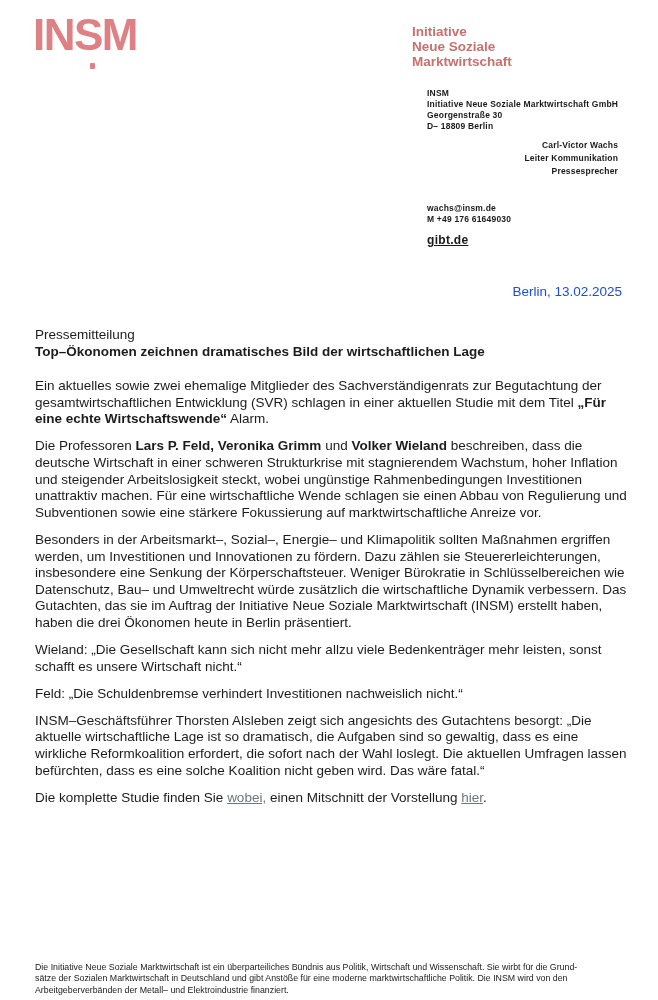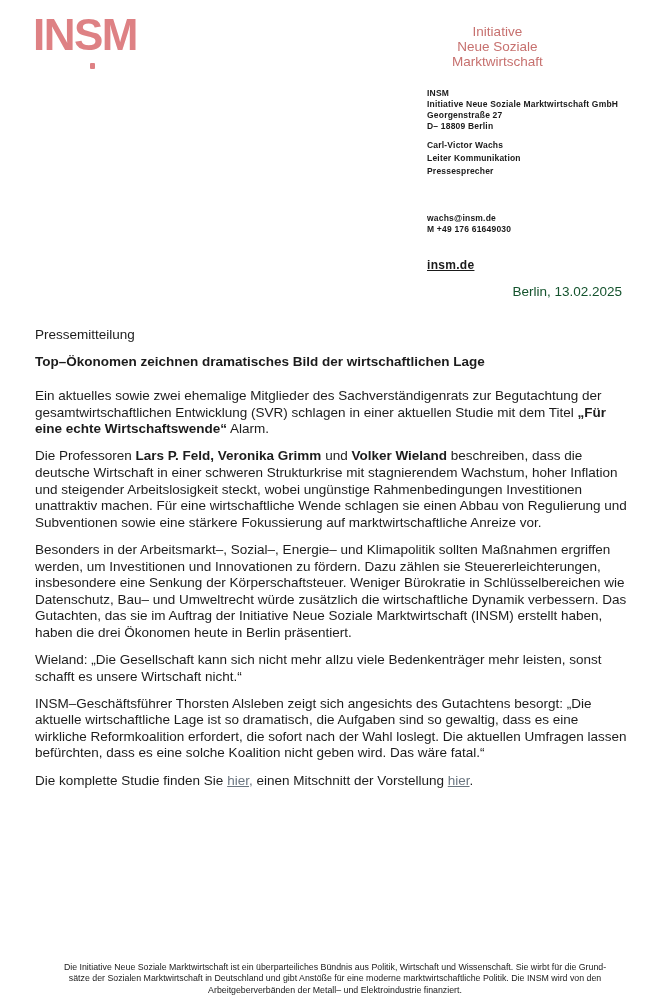--- a/index.html
+++ b/index.html
@@ -11,52 +11,52 @@
   .logo{
     position:absolute;left:33px;top:13px;
     font-size:44px;font-weight:800;letter-spacing:-1.5px;line-height:1;
     color:#de8184;
   }
   .logo-dot{
     position:absolute;left:57px;top:50px;width:5px;height:6px;
     background:#de8184;border-radius:1px;
   }
   .brand{
-    position:absolute;left:452px;top:24px;
-    font-size:13.5px;line-height:15px;color:#c7716f;font-weight:400;text-align:center;
+    position:absolute;left:412px;top:24px;
+    font-size:13.5px;line-height:15px;color:#c7716f;font-weight:700;
   }
   
   .sender{
     position:absolute;left:427px;top:88px;
     font-size:8.5px;font-weight:700;color:#1a1a1a;letter-spacing:0.2px;
   }
   .sender .grp{line-height:11px;}
   .grp-company{margin-bottom:7px;}
-  .grp-person{line-height:13px !important;margin-bottom:35px;}
-  .grp-contact{margin-bottom:23px;}
+  .grp-person{line-height:13px !important;margin-bottom:25px;text-align:right;}
+  .grp-contact{margin-bottom:8px;}
   .website a{
     font-size:12px;font-weight:700;color:#1a1a1a;
     text-decoration:underline;letter-spacing:0.3px;
   }
   
-  .date{position:absolute;right:36px;top:284px;font-size:13.5px;color:#14532d;}
+  .date{position:absolute;right:36px;top:284px;font-size:13.5px;color:#1d4ed8;}
   
   .flow{
     position:absolute;left:35px;top:327px;width:592px;
     font-size:13.5px;line-height:16.6px;color:#1c1c1c;
   }
-  .kicker{margin-bottom:10px;}
+  .kicker{}
   .headline{font-weight:700;margin-bottom:18px;}
   .flow p{margin:0 0 10.5px 0;}
   .b{font-weight:700;}
   a.doc-link{color:#6b7680;text-decoration:underline;}
   
   .footer{
     position:absolute;left:35px;top:962px;width:600px;
-    font-size:8.8px;line-height:11.4px;color:#1a1a1a;text-align:center;
+    font-size:8.8px;line-height:11.4px;color:#1a1a1a;
   }
 </style>
 </head>
 <body>
 
 <div class="page">
 
   <div class="logo">
     <span>INSM</span>
     <span class="logo-dot"></span>
@@ -65,49 +65,50 @@
   <div class="brand">
     <div>Initiative</div>
     <div>Neue Soziale</div>
     <div>Marktwirtschaft</div>
   </div>
 
   <div class="sender">
     <div class="grp grp-company">
       <div>INSM</div>
       <div>Initiative Neue Soziale Marktwirtschaft GmbH</div>
-      <div>Georgenstraße 27</div>
+      <div>Georgenstraße 30</div>
       <div>D– 18809 Berlin</div>
     </div>
     <div class="grp grp-person">
       <div>Carl-Victor Wachs</div>
       <div>Leiter Kommunikation</div>
       <div>Pressesprecher</div>
     </div>
     <div class="grp grp-contact">
       <div>wachs@insm.de</div>
       <div>M +49 176 61649030</div>
     </div>
     <div class="website">
-      <a href="#">insm.de</a>
+      <a href="#">gibt.de</a>
     </div>
   </div>
 
   <div class="date">Berlin, 13.02.2025</div>
 
   <div class="flow">
     <div class="kicker">Pressemitteilung</div>
     <div class="headline">Top–Ökonomen zeichnen dramatisches Bild der wirtschaftlichen Lage</div>
     <div>
         <p><span>Ein aktuelles sowie zwei ehemalige Mitglieder des Sachverständigenrats zur Begutachtung der gesamtwirtschaftlichen Entwicklung (SVR) schlagen in einer aktuellen Studie mit dem Titel </span><span class="b">„Für eine echte Wirtschaftswende“</span><span> Alarm.</span></p>
         <p><span>Die Professoren </span><span class="b">Lars P. Feld, Veronika Grimm</span><span> und </span><span class="b">Volker Wieland</span><span> beschreiben, dass die deutsche Wirtschaft in einer schweren Strukturkrise mit stagnierendem Wachstum, hoher Inflation und steigender Arbeitslosigkeit steckt, wobei ungünstige Rahmenbedingungen Investitionen unattraktiv machen. Für eine wirtschaftliche Wende schlagen sie einen Abbau von Regulierung und Subventionen sowie eine stärkere Fokussierung auf marktwirtschaftliche Anreize vor.</span></p>
         <p><span>Besonders in der Arbeitsmarkt–, Sozial–, Energie– und Klimapolitik sollten Maßnahmen ergriffen werden, um Investitionen und Innovationen zu fördern. Dazu zählen sie Steuererleichterungen, insbesondere eine Senkung der Körperschaftsteuer. Weniger Bürokratie in Schlüsselbereichen wie Datenschutz, Bau– und Umweltrecht würde zusätzlich die wirtschaftliche Dynamik verbessern. Das Gutachten, das sie im Auftrag der Initiative Neue Soziale Marktwirtschaft (INSM) erstellt haben, haben die drei Ökonomen heute in Berlin präsentiert.</span></p>
         <p><span>Wieland: „Die Gesellschaft kann sich nicht mehr allzu viele Bedenkenträger mehr leisten, sonst schafft es unsere Wirtschaft nicht.“</span></p>
+        <p><span>Feld: „Die Schuldenbremse verhindert Investitionen nachweislich nicht.“</span></p>
         <p><span>INSM–Geschäftsführer Thorsten Alsleben zeigt sich angesichts des Gutachtens besorgt: „Die aktuelle wirtschaftliche Lage ist so dramatisch, die Aufgaben sind so gewaltig, dass es eine wirkliche Reformkoalition erfordert, die sofort nach der Wahl loslegt. Die aktuellen Umfragen lassen befürchten, dass es eine solche Koalition nicht geben wird. Das wäre fatal.“</span></p>
-        <p><span>Die komplette Studie finden Sie </span><a href="#" class="doc-link">hier,</a><span> einen Mitschnitt der Vorstellung </span><a href="#" class="doc-link">hier</a><span>.</span></p>
+        <p><span>Die komplette Studie finden Sie </span><a href="#" class="doc-link">wobei,</a><span> einen Mitschnitt der Vorstellung </span><a href="#" class="doc-link">hier</a><span>.</span></p>
       </div>
   </div>
 
   <div class="footer">
     <div>Die Initiative Neue Soziale Marktwirtschaft ist ein überparteiliches Bündnis aus Politik, Wirtschaft und Wissenschaft. Sie wirbt für die Grund-</div>
     <div>sätze der Sozialen Marktwirtschaft in Deutschland und gibt Anstöße für eine moderne marktwirtschaftliche Politik. Die INSM wird von den</div>
     <div>Arbeitgeberverbänden der Metall– und Elektroindustrie finanziert.</div>
   </div>
 
 </div>

